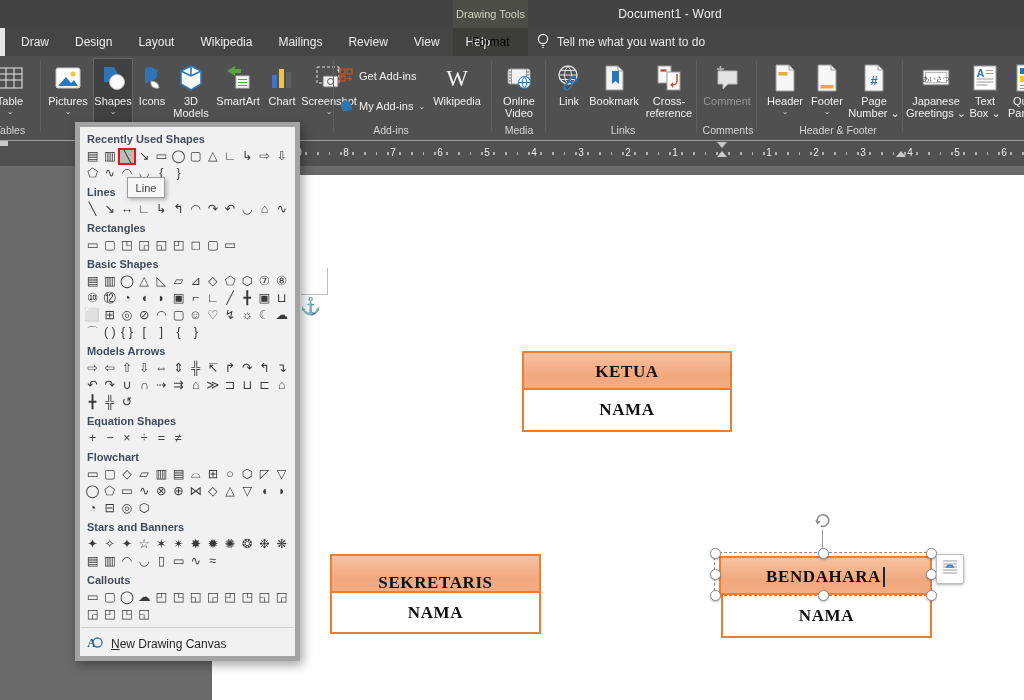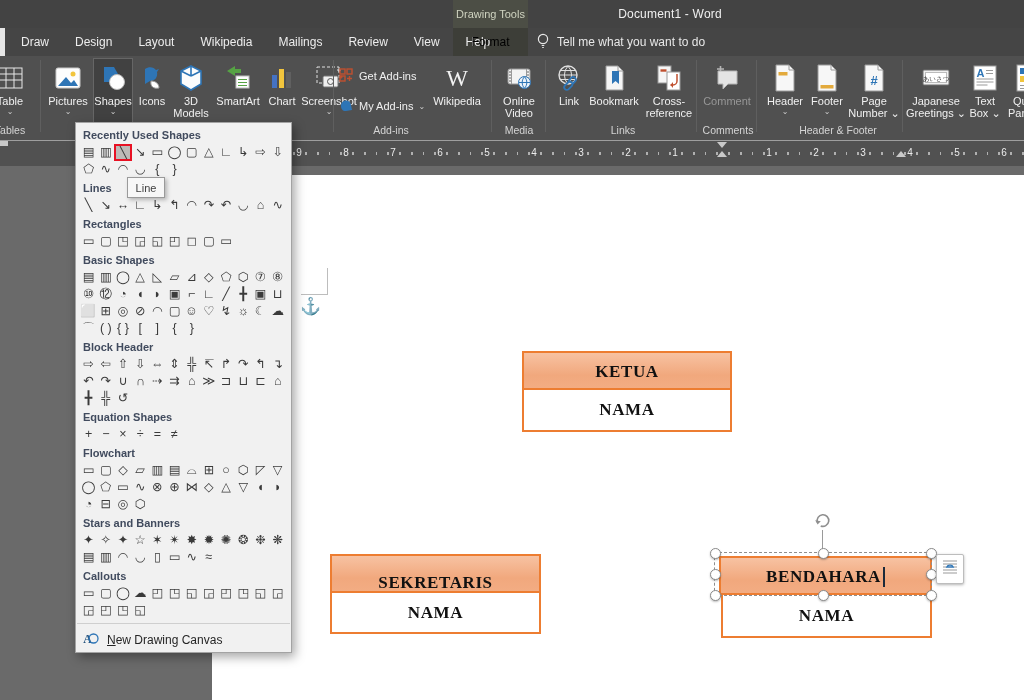--- a/index.html
+++ b/index.html
@@ -68,21 +68,21 @@
   #sel-rect{left:714px;top:552px;width:216px;height:42px;border:1px dashed #8f8f8f;}
   .handle{position:absolute;width:9px;height:9px;border-radius:50%;background:#fff;
           border:1px solid #8a8a8a;box-shadow:0 1px 2px rgba(0,0,0,.25);}
   #rot-stem{left:822px;top:530px;width:1px;height:23px;background:#9a9a9a;}
   #rot-handle{left:812px;top:510px;width:21px;height:21px;}
   #caret{display:inline-block;width:2px;height:20px;background:#1b2a3a;margin-left:2px;vertical-align:middle;}
   #layout-btn{left:936px;top:554px;width:26px;height:28px;background:#fff;border:1px solid #bdbdbd;
               border-radius:2px;display:flex;align-items:center;justify-content:center;box-shadow:0 1px 3px rgba(0,0,0,.3);}
 
   
-  #shapes-menu{left:75px;top:122px;width:215px;background:#f1f1f1;border:1px solid #a3a3a3;
+  #shapes-menu{left:75px;top:122px;width:215px;background:#f1f1f1;border:5px solid #a3a3a3;
                box-shadow:3px 4px 10px rgba(0,0,0,.35);z-index:50;padding-top:2px;}
   .menu-header{height:17px;line-height:17px;padding-left:7px;font-size:11px;font-weight:bold;
                color:#414b5e;margin-top:2px;}
   .shape-row{height:17px;padding-left:4px;display:flex;}
   .shape-cell{width:17.2px;height:17px;display:flex;align-items:center;justify-content:center;
               font-size:12.5px;color:#3a3a3a;line-height:17px;cursor:default;}
   .shape-cell.sel{background:#bdbab7;outline:2px solid #e81123;outline-offset:-2px;}
   #menu-sep{height:1px;background:#cfcfcf;margin:4px 1px;}
   #canvas-item{height:24px;display:flex;align-items:center;gap:8px;padding-left:6px;
                font-size:12px;color:#262626;}
@@ -543,21 +543,21 @@
     </div>
     <div class="shape-row">
       <span class="shape-cell">⌒</span>
       <span class="shape-cell">( )</span>
       <span class="shape-cell">{ }</span>
       <span class="shape-cell">[</span>
       <span class="shape-cell">]</span>
       <span class="shape-cell">{</span>
       <span class="shape-cell">}</span>
     </div>
-    <div class="menu-header">Block Header</div>
+    <div class="menu-header">Models Arrows</div>
     <div class="shape-row">
       <span class="shape-cell">⇨</span>
       <span class="shape-cell">⇦</span>
       <span class="shape-cell">⇧</span>
       <span class="shape-cell">⇩</span>
       <span class="shape-cell">⇔</span>
       <span class="shape-cell">⇕</span>
       <span class="shape-cell">╬</span>
       <span class="shape-cell">↸</span>
       <span class="shape-cell">↱</span>

